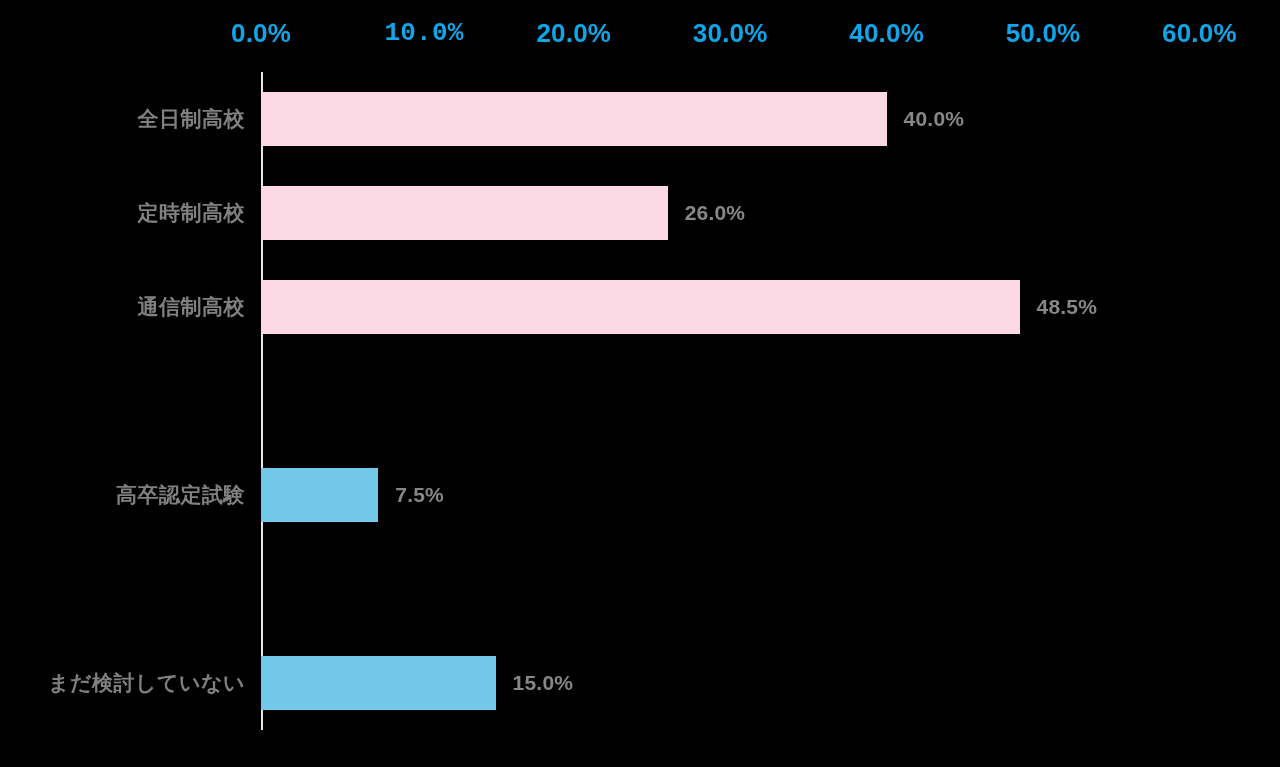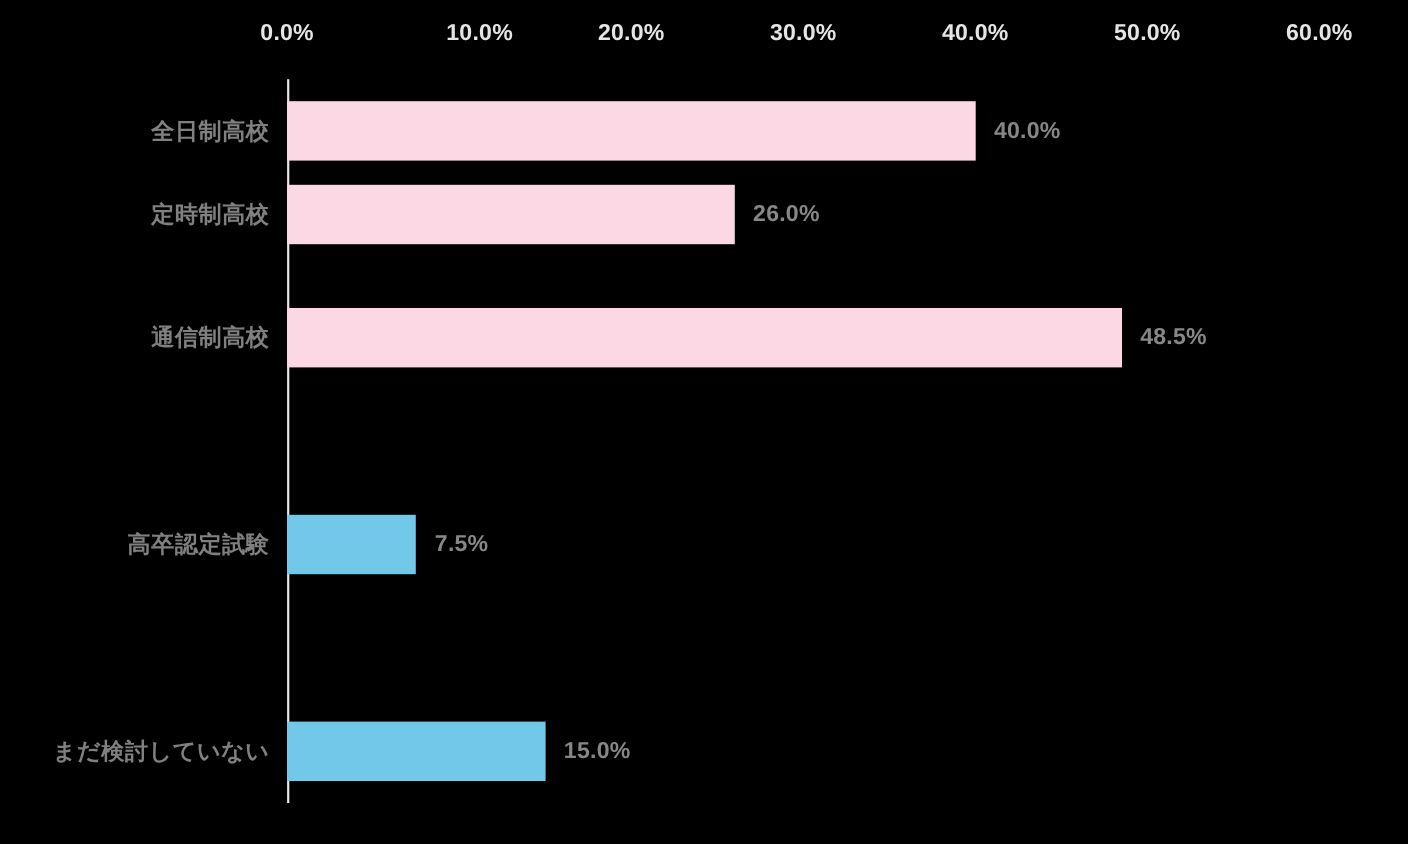--- a/index.html
+++ b/index.html
@@ -26,23 +26,23 @@
     left: 0;
     top: 0;
     width: 1280px;
     height: 60px;
   }
   .x-tick {
     position: absolute;
     top: 18px;
     transform: translateX(-50%);
     white-space: nowrap;
-    font-size: 21px;
+    font-size: 26px;
     font-weight: bold;
-    color: #e5e5e5;
+    color: #0ea5e9;
     letter-spacing: 0.2px;
   }
 
   
   .axis-spine {
     position: absolute;
     width: 2px;
     background: #e8e6e6;
   }
 
@@ -89,37 +89,37 @@
     letter-spacing: 0.2px;
   }
 </style>
 </head>
 <body>
 
 <div id="chart-root">
 
   <div class="x-axis">
       <div class="x-tick" style="left: 261px;">0.0%</div>
-      <div class="x-tick" style="left: 436px;">10.0%</div>
+      <div class="x-tick" style="left: 424px; font-family: Liberation Mono, monospace;">10.0%</div>
       <div class="x-tick" style="left: 573.8px;">20.0%</div>
       <div class="x-tick" style="left: 730.2px;">30.0%</div>
       <div class="x-tick" style="left: 886.6px;">40.0%</div>
       <div class="x-tick" style="left: 1043px;">50.0%</div>
       <div class="x-tick" style="left: 1199.4px; text-align: center;">60.0%</div>
     </div>
 
   <div class="axis-spine" style="left: 261px; top: 72px; height: 658px;"></div>
 
   <div class="plot">
       <div class="bar-row" style="top: 92px; height: 54px;">
         <div class="cat-label">全日制高校</div>
         <div class="bar pink" style="left: 261px; width: 625.6px; background: rgb(251, 216, 228);"></div>
         <div class="val-label" style="left: 903.6px;">40.0%</div>
       </div>
-      <div class="bar-row" style="top: 168px; height: 54px; text-align: center;">
+      <div class="bar-row" style="top: 186px; height: 54px; text-align: center;">
         <div class="cat-label">定時制高校</div>
         <div class="bar pink" style="left: 261px; width: 406.64px; background: rgb(251, 216, 228);"></div>
         <div class="val-label" style="left: 684.64px;">26.0%</div>
       </div>
       <div class="bar-row" style="top: 280px; height: 54px;">
         <div class="cat-label">通信制高校</div>
         <div class="bar pink" style="left: 261px; width: 758.54px; background: rgb(251, 216, 228);"></div>
         <div class="val-label" style="left: 1036.54px;">48.5%</div>
       </div>
       <div class="bar-row" style="top: 468px; height: 54px;">

